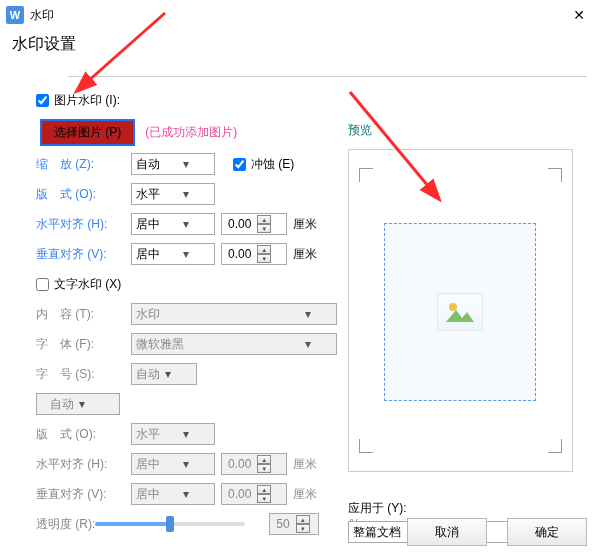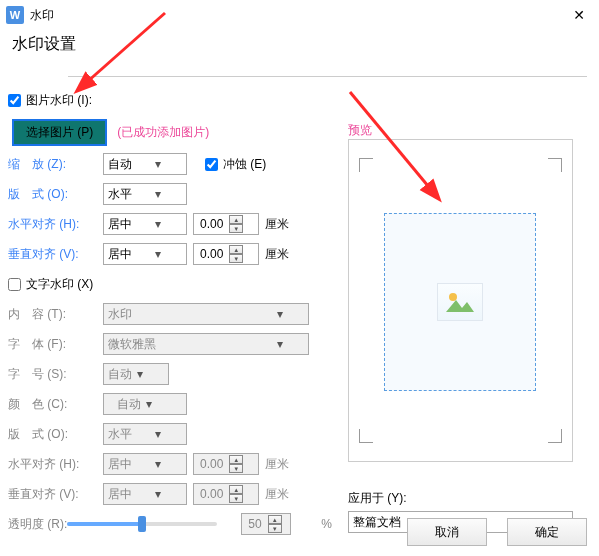--- a/index.html
+++ b/index.html
@@ -41,21 +41,21 @@
     position: relative;
   }
   .group-hr {
     border: none;
     border-top: 1px solid #ccc;
     position: absolute;
     left: 68px; right: 12px; top: 46px;
   }
   .left-col {
     position: absolute;
-    left: 8px; top: 56px;
+    left: 36px; top: 56px;
     width: 320px;
   }
   .right-col {
     position: absolute;
     left: 348px; top: 92px;
     width: 230px;
   }
 
   .row {
     display: flex;
@@ -72,21 +72,21 @@
   input[type=checkbox] {
     width: 13px; height: 13px;
     margin-right: 5px;
     vertical-align: middle;
   }
 
   .btn-select {
     display: inline-block;
     border: 2px solid #1a73e8;
     padding: 3px 12px;
-    background: #0f766e;
+    background: #b91c1c;
     font-size: 12px;
     cursor: pointer;
     margin-right: 10px;
   }
   .hint { color: #ec4899; }
 
   select, .combo, .spin {
     height: 22px;
     border: 1px solid #a9a9a9;
     background: #fff;
@@ -134,21 +134,21 @@
   .slider .track-fill {
     position: absolute; left: 0; top: 0; height: 100%;
     background: #66aaff; border-radius: 2px;
   }
   .slider .thumb {
     position: absolute; top: 50%; width: 8px; height: 16px;
     background: #4a90e2; border-radius: 2px;
     transform: translate(-50%, -50%);
   }
 
-  .preview-label { color: #ec4899; margin-bottom: 0; }
+  .preview-label { color: #0f766e; margin-bottom: 10px; }
   .preview-box {
     width: 225px; height: 323px;
     border: 1px solid #ccc;
     position: relative;
     background: #fff;
   }
   .corner {
     position: absolute; width: 14px; height: 14px;
   }
   .corner svg { display: block; }
@@ -303,21 +303,20 @@
 
     <div class="row disabled">
       <span class="label">字　号 (S):</span>
       <div class="combo disabled" style="width:66px">
         <span>自动</span>
         <span class="caret">▾</span>
       </div>
     </div>
 
     <div class="row disabled">
-      <span class="label">颜　色 (C):</span>
       <div class="combo disabled" style="width:84px;justify-content:center">
         <span>自动</span>
         <span class="caret">▾</span>
       </div>
     </div>
 
     <div class="row disabled">
       <span class="label">版　式 (O):</span>
       <div class="combo disabled" style="width:84px">
         <span>水平</span>

